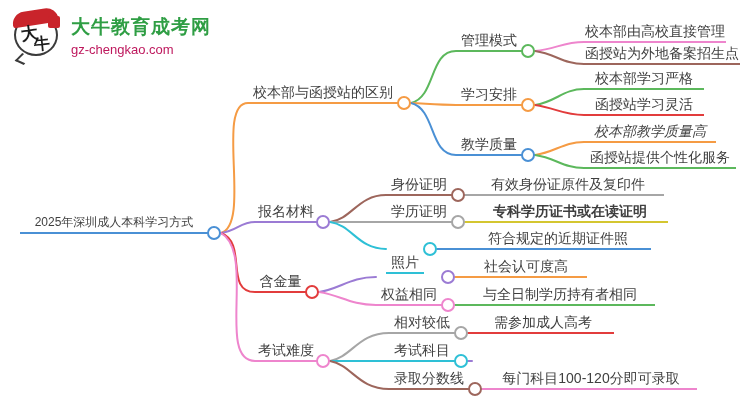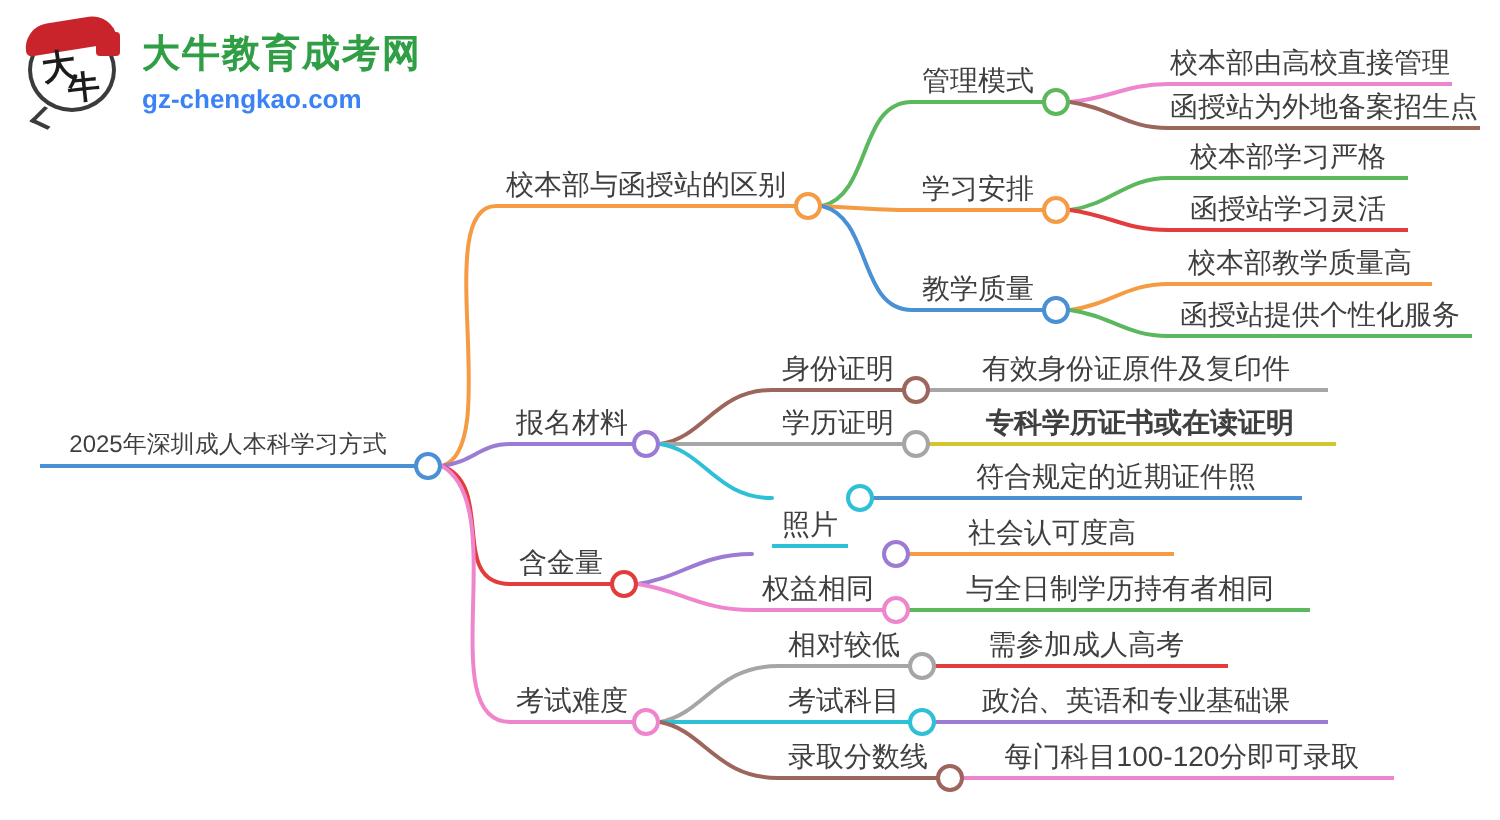--- a/index.html
+++ b/index.html
@@ -48,21 +48,21 @@
     position:absolute; right:0px; top:6px; width:12px; height:12px;
     background:#c9242b; border-radius:2px;
   }
   .logo-tail {
     position:absolute; left:6px; bottom:-4px; width:10px; height:10px;
     background:#fff; border-left:2px solid #3b3b3b; border-bottom:2px solid #3b3b3b;
     transform:rotate(25deg) skew(-20deg);
   }
   .logo-text { margin-left:11px; }
   .site-name { font-size:19px; font-weight:bold; color:#2f9e44; letter-spacing:1px; }
-  .site-url  { font-size:13px; font-weight:bold; color:#3b82f6; margin-top:2px; }
+  .site-url  { font-size:13px; font-weight:normal; color:#be185d; margin-top:2px; }
 </style>
 </head>
 <body>
 
 <div class="stage">
 
   <svg class="wires" width="750" height="410">
 
     <path class="st-orange" d="M221,233 C252,224 215,103 248,103"></path>
     <path class="st-purple" d="M221,233 C237,231 240,222 255,222"></path>
@@ -138,37 +138,36 @@
   <div class="node root-label c-blue" style="left:20px; top:212px; width:188px;">2025年深圳成人本科学习方式</div>
 
   <div class="node c-orange" style="left:248px; top:82px; width:150px;">校本部与函授站的区别</div>
   <div class="node c-green" style="left:456px; top:30px; width:66px;">管理模式</div>
   <div class="node c-pink" style="left:584px; top:21px; width:142px;">校本部由高校直接管理</div>
   <div class="node c-brown" style="left:584px; top:43px; width:156px;">函授站为外地备案招生点</div>
   <div class="node c-orange" style="left:456px; top:84px; width:66px;">学习安排</div>
   <div class="node c-green" style="left:584px; top:68px; width:120px;">校本部学习严格</div>
   <div class="node c-red" style="left:584px; top:94px; width:120px;">函授站学习灵活</div>
   <div class="node c-blue" style="left:456px; top:134px; width:66px;">教学质量</div>
-  <div class="node c-orange" style="left:584px; top:121px; width:132px;">校本部教学质量高</div>
+  <div class="node c-orange" style="left:584px; top:121px; width:132px;font-style:italic;">校本部教学质量高</div>
   <div class="node c-green" style="left:584px; top:147px; width:152px;">函授站提供个性化服务</div>
 
   <div class="node c-purple" style="left:255px; top:201px; width:62px;">报名材料</div>
   <div class="node c-brown" style="left:386px; top:174px; width:66px;">身份证明</div>
   <div class="node c-gray" style="left:472px; top:174px; width:192px;">有效身份证原件及复印件</div>
   <div class="node c-gray" style="left:386px; top:201px; width:66px;">学历证明</div>
   <div class="node c-yellow" style="left:472px; top:201px; width:196px;">专科学历证书或在读证明</div>
   <div class="node c-cyan" style="left:386px; top:228px; width:38px;margin-top:24px;">照片</div>
   <div class="node c-blue" style="left:465px; top:228px; width:186px;">符合规定的近期证件照</div>
 
   <div class="node c-red" style="left:255px; top:271px; width:51px;">含金量</div>
   <div class="node c-orange" style="left:465px; top:256px; width:122px;">社会认可度高</div>
   <div class="node c-pink" style="left:376px; top:284px; width:66px;">权益相同</div>
   <div class="node c-green" style="left:465px; top:284px; width:190px;">与全日制学历持有者相同</div>
 
   <div class="node c-pink" style="left:255px; top:340px; width:62px;">考试难度</div>
   <div class="node c-gray" style="left:389px; top:312px; width:66px;">相对较低</div>
   <div class="node c-red" style="left:472px; top:312px; width:142px;">需参加成人高考</div>
   <div class="node c-cyan" style="left:389px; top:340px; width:66px;">考试科目</div>
-  <div class="node c-purple" style="left:472px; top:340px; width:192px;">政治、英语和专业基础课</div>
   <div class="node c-brown" style="left:389px; top:368px; width:80px;">录取分数线</div>
   <div class="node c-pink" style="left:485px; top:368px; width:212px;">每门科目100-120分即可录取</div>
 
 </div>
 
 </body></html>

